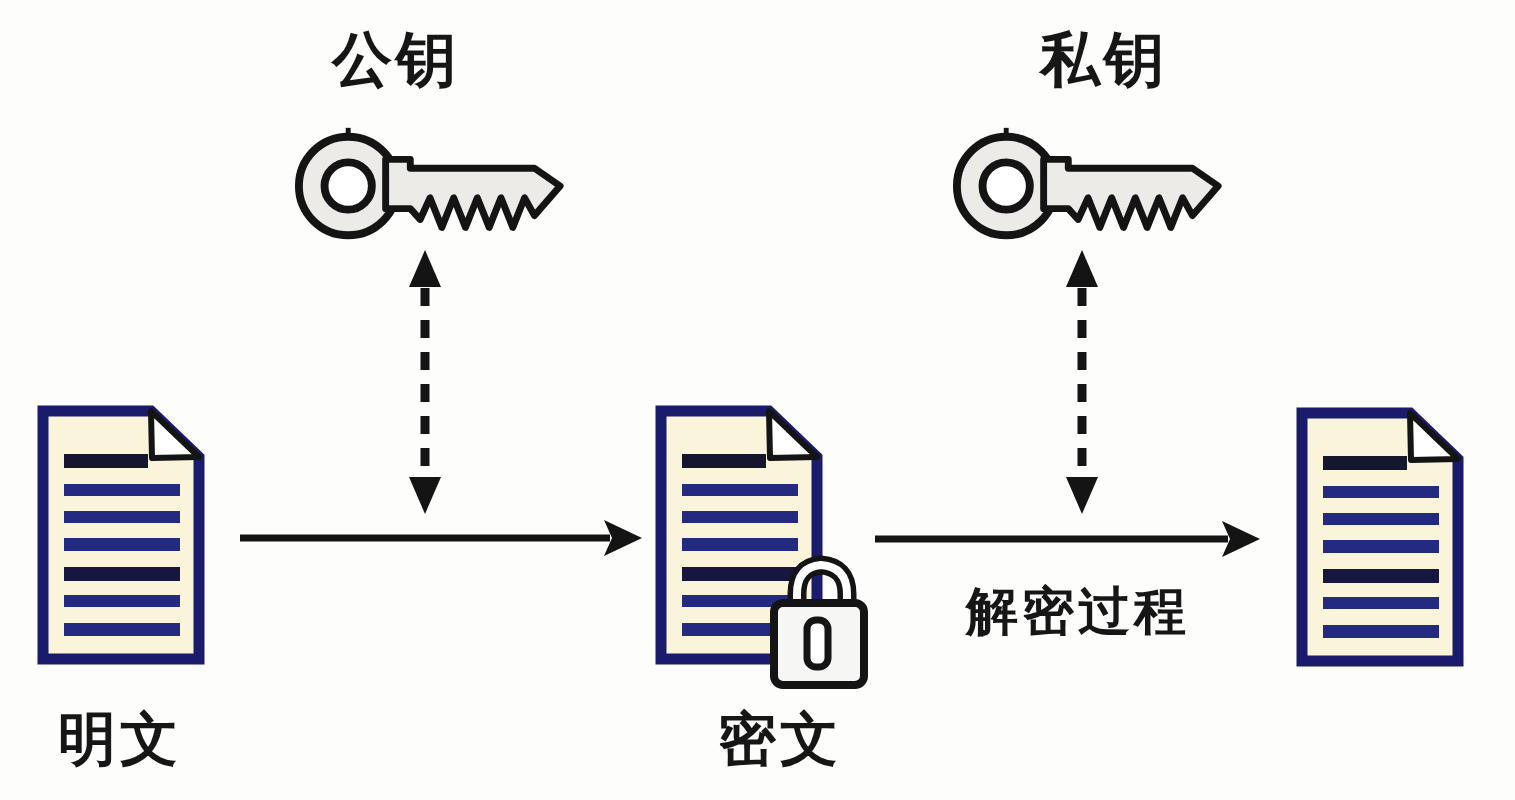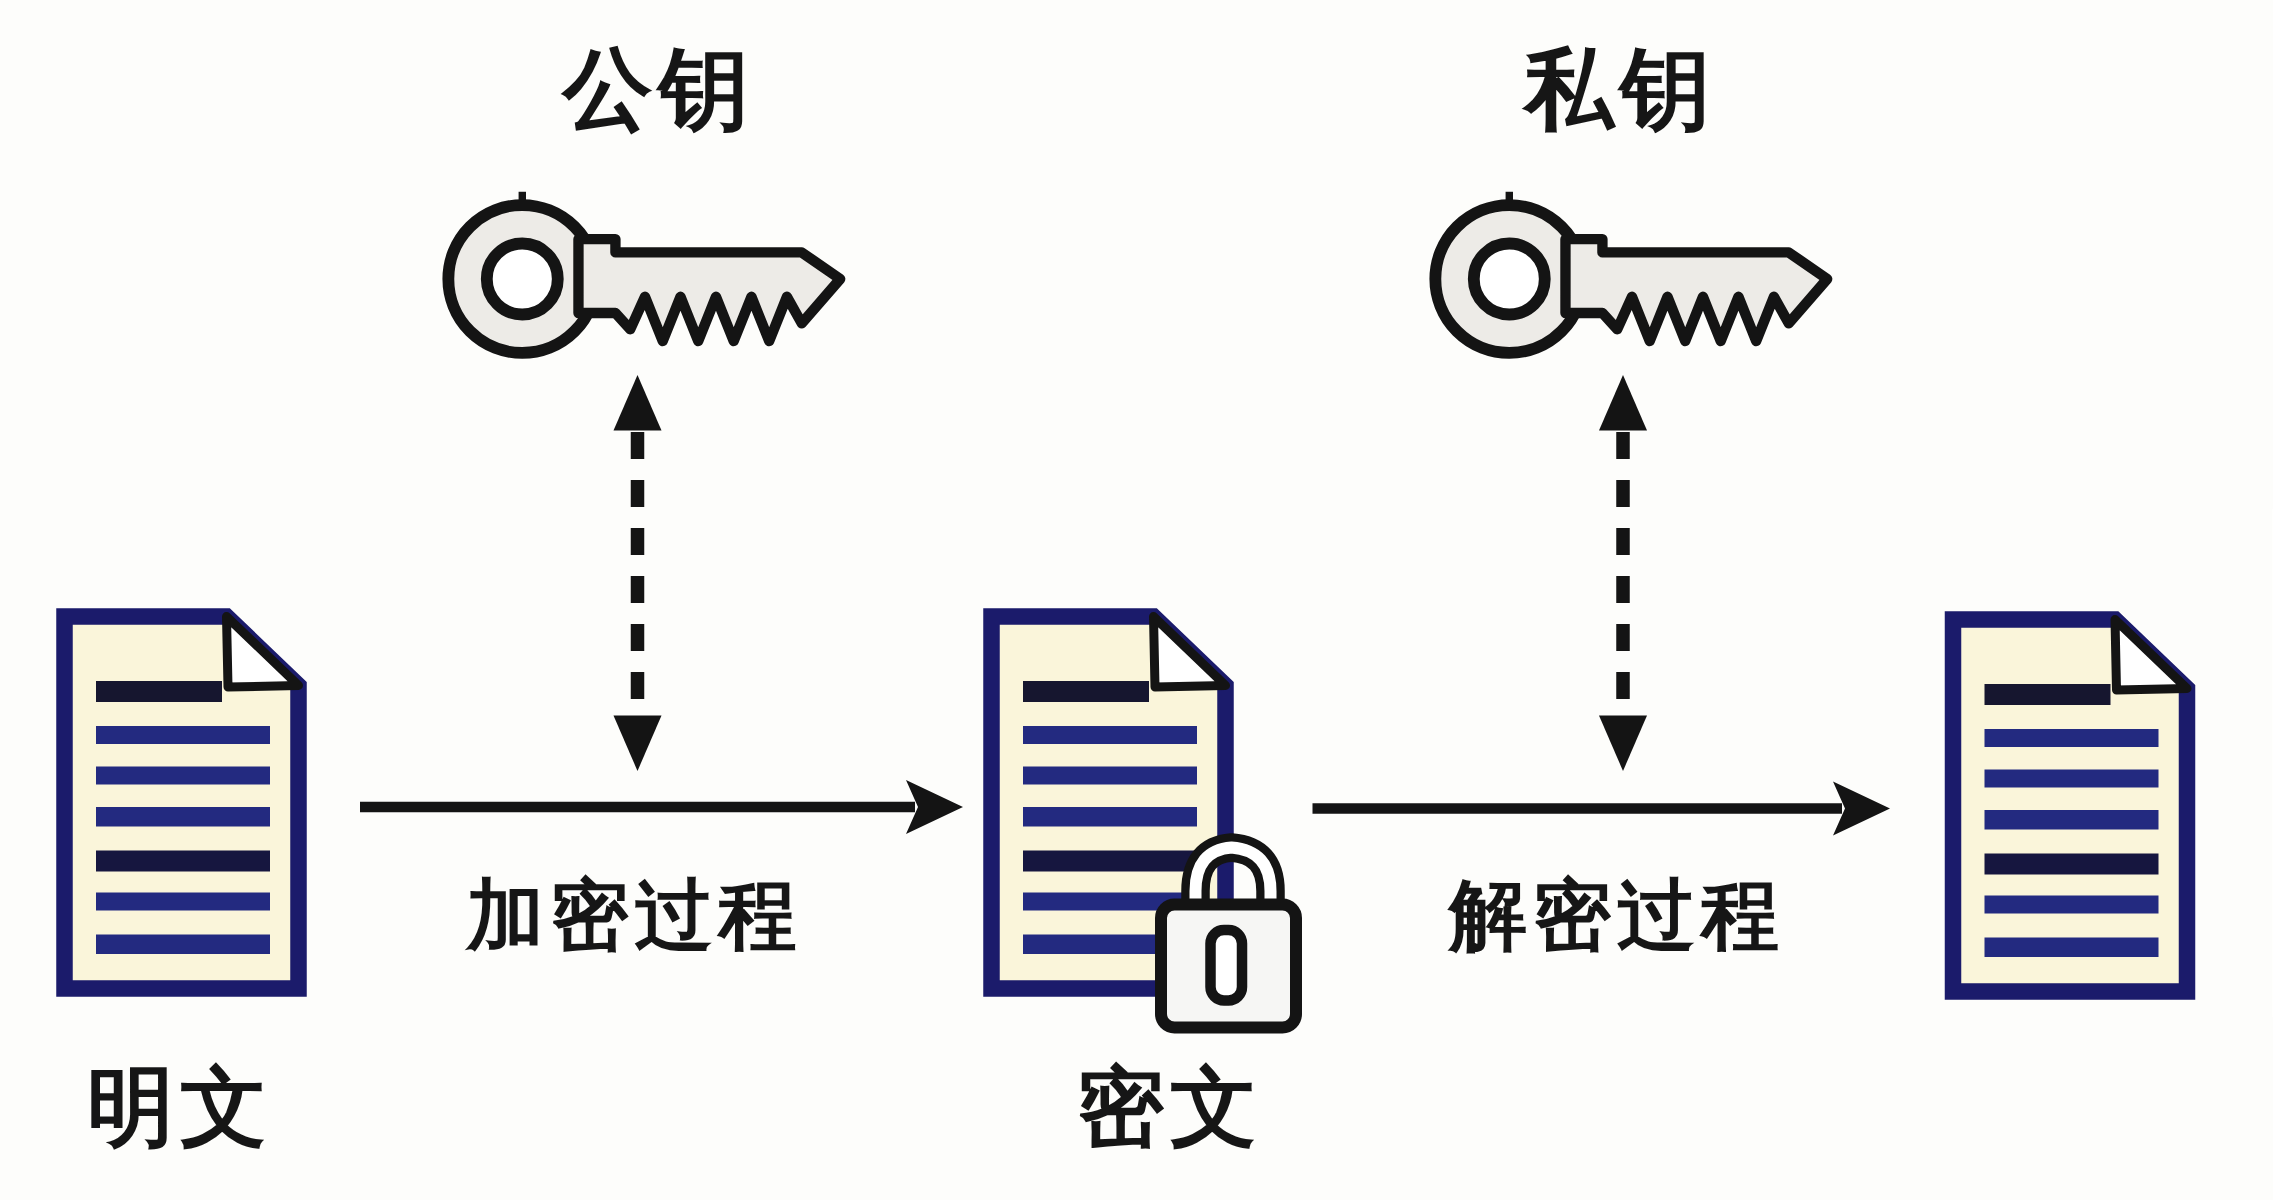--- a/index.html
+++ b/index.html
@@ -97,22 +97,21 @@
       <polygon points="425,514 409,477 441,477" fill="#141414"></polygon>
     </g>
 
     <g>
       <line x1="1082" y1="288" x2="1082" y2="480" stroke="#141414" stroke-width="9" stroke-dasharray="18 14"></line>
       <polygon points="1082,250 1066,287 1098,287" fill="#141414"></polygon>
       <polygon points="1082,514 1066,477 1098,477" fill="#141414"></polygon>
     </g>
   </svg>
 
-  <div class="lbl lbl-key-title" style="left:439px;">公钥</div>
-  <div class="lbl lbl-key-title" style="left:1080px;">私钥</div>
+  <div class="lbl lbl-key-title" style="left:396px;">公钥</div>
+  <div class="lbl lbl-key-title" style="left:1104px;">私钥</div>
 
-  <div class="lbl lbl-process" style="left:423px;">加密过程</div>
   <div class="lbl lbl-process" style="left:1078px;">解密过程</div>
 
   <div class="lbl lbl-doc" style="left:120px;">明文</div>
   <div class="lbl lbl-doc" style="left:780px;">密文</div>
 
 </div>
 
 </body></html>

